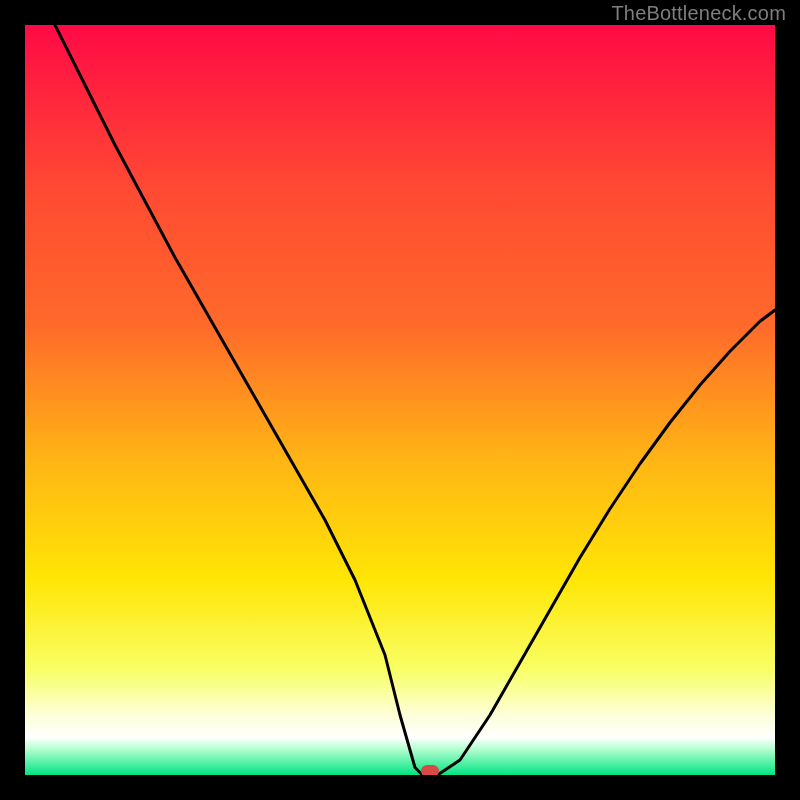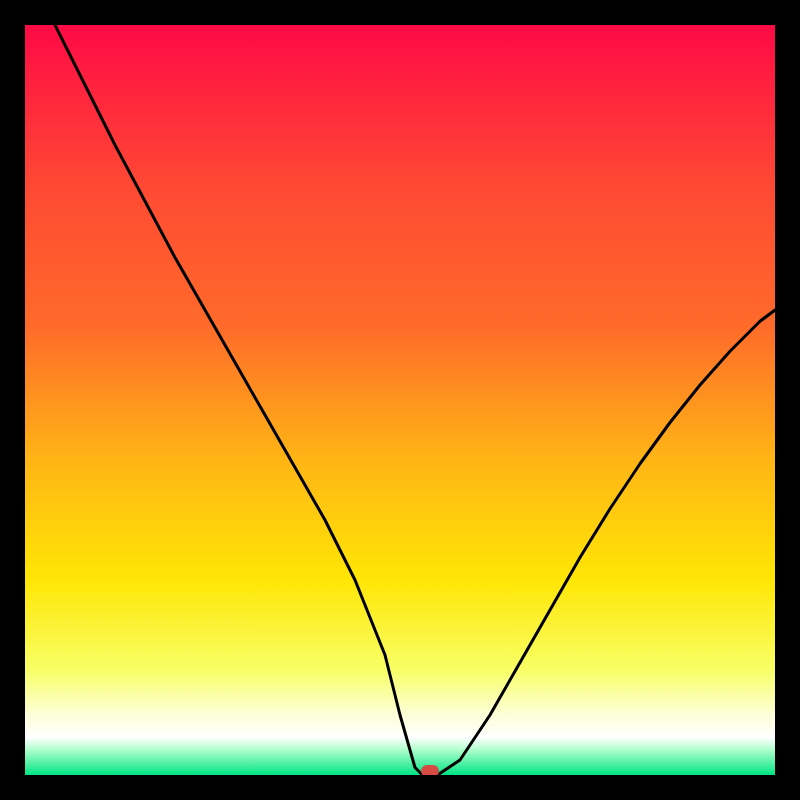--- a/index.html
+++ b/index.html
@@ -32,20 +32,21 @@
     top: 25px;
     width: 750px;
     height: 750px;
   }
   svg { display: block; }
 </style>
 </head>
 <body>
 
 <div class="frame">
+  <div class="watermark">TheBottleneck.com</div>
 
   <div class="plot">
     <svg id="chart-svg" viewBox="0 0 750 750" width="750" height="750">
       <defs>
         <linearGradient id="bg-grad" x1="0" y1="0" x2="0" y2="1">
           <stop id="g0" offset="0%" stop-color="#ff0a45"></stop>
           <stop id="g1" offset="22%" stop-color="#ff4a33"></stop>
           <stop id="g2" offset="40%" stop-color="#ff6a2a"></stop>
           <stop id="g3" offset="58%" stop-color="#ffb515"></stop>
           <stop id="g4" offset="74%" stop-color="#ffe605"></stop>

